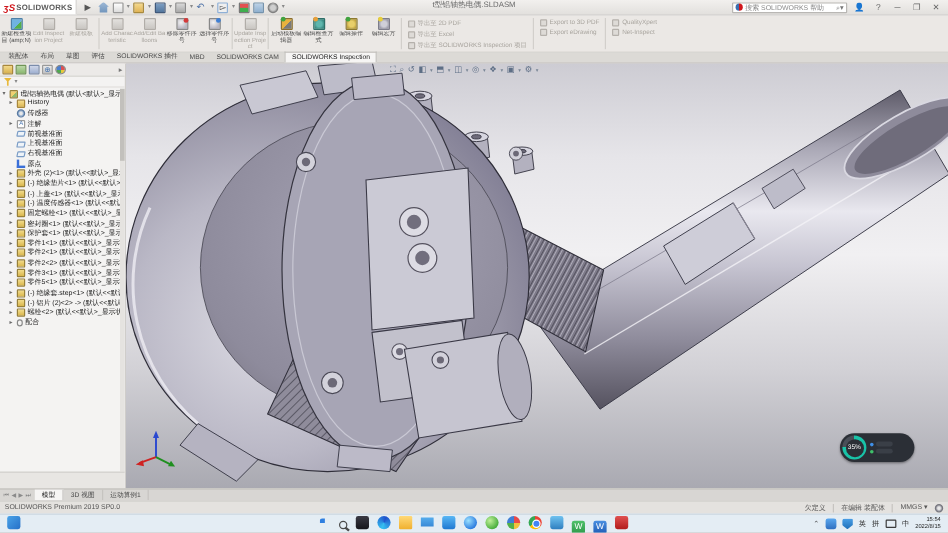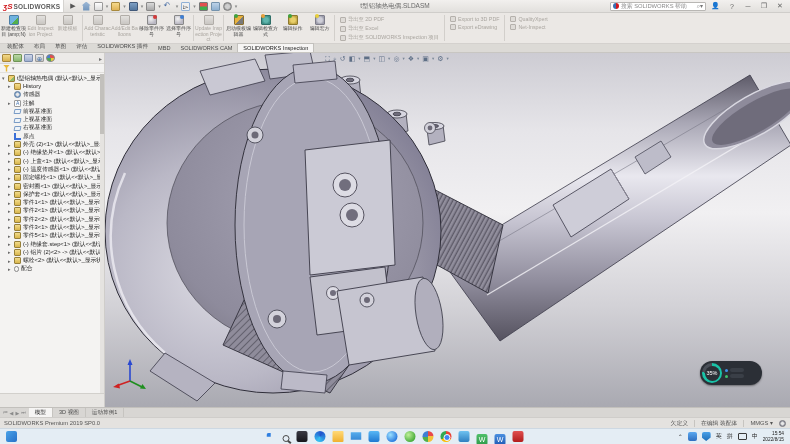--- a/index.html
+++ b/index.html
@@ -1,21 +1,21 @@
 <!DOCTYPE html>
 <html><head>
 <meta charset="utf-8">
 <style>
   html,body{margin:0;padding:0;background:#999;}
   *{box-sizing:border-box;font-family:"Liberation Sans","DejaVu Sans",sans-serif;}
   #screen{position:relative;width:790px;height:444px;overflow:hidden;background:#e9e7e5;}
 
   
   .titlebar{position:absolute;left:0;top:0;width:790px;height:13px;
-    background:linear-gradient(#f2f0ee,#e2e0dd);display:flex;align-items:center;
+    background:linear-gradient(#f2f0ee,#e2e0dd);display:flex;
     border-bottom:1px solid #cfcdca;font-size:7px;color:#555;}
   .swlogo{display:flex;align-items:center;gap:1px;padding:0 3px;height:100%;background:#fff;border-right:1px solid #d5d3d0;}
   .swlogo .mark{color:#d1171c;font-weight:bold;font-size:8px;font-style:italic;}
   .swlogo .word{font-weight:bold;color:#5c5c5c;font-size:6.5px;letter-spacing:.2px;}
   .qat{display:flex;align-items:center;gap:3px;margin-left:6px;}
   .qat .qi{width:9px;height:9px;border-radius:1px;display:inline-block;position:relative;}
   .qi.home{background:linear-gradient(#9db8d6,#6f93bb);clip-path:polygon(50% 0,100% 45%,85% 45%,85% 100%,15% 100%,15% 45%,0 45%);}
   .qi.newf{background:linear-gradient(#fdfdfd,#dcdcdc);border:1px solid #9a9a9a;}
   .qi.openf{background:linear-gradient(#f5d98c,#e0b457);border:1px solid #a98a3d;}
   .qi.save{background:linear-gradient(#7d9fc4,#54779e);border:1px solid #41597a;}

